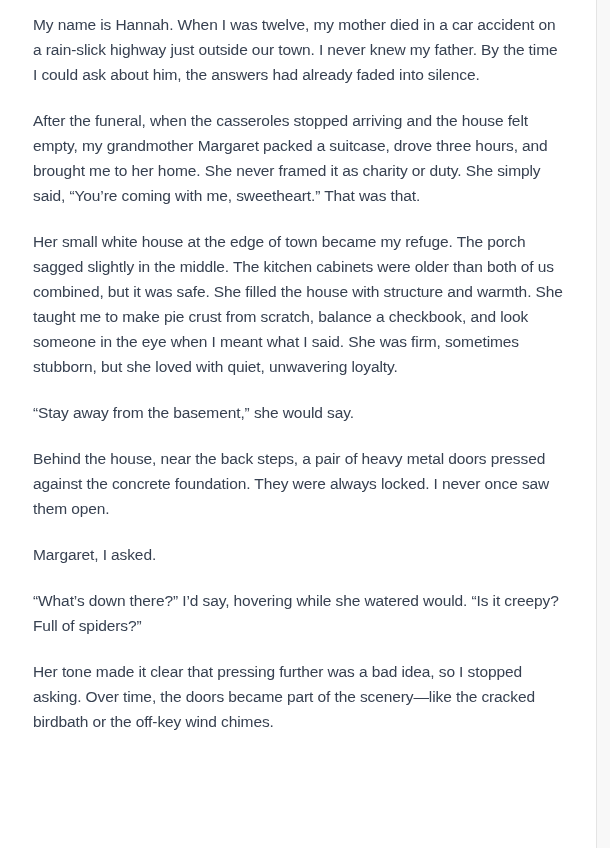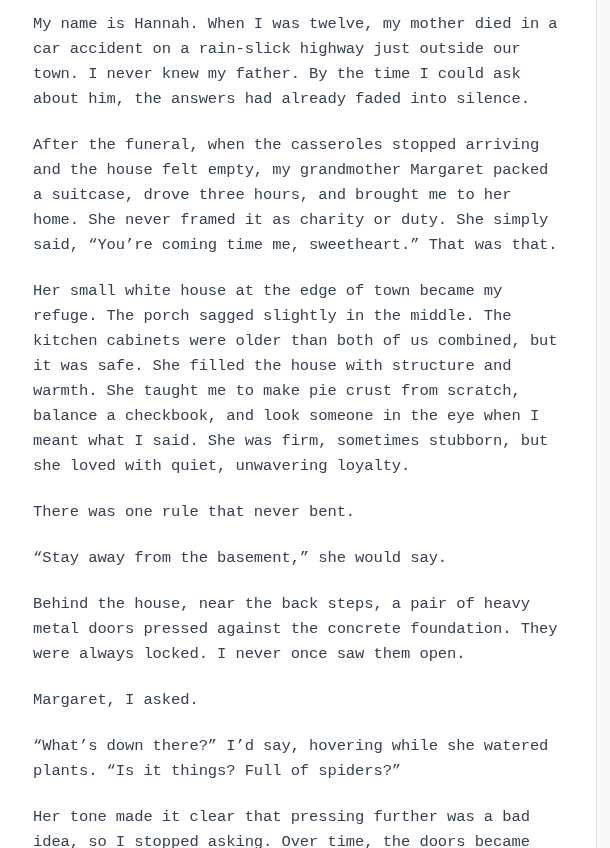--- a/index.html
+++ b/index.html
@@ -17,40 +17,38 @@
     padding: 12px 24px 0 33px;
     font-family: "Liberation Sans", "DejaVu Sans", sans-serif;
     font-size: 15.5px;
     letter-spacing: -0.1px;
     line-height: 25px;
     color: #374151;
   }
   .page p {
     margin: 0 10px 21px 0;
     max-width: 541px;
-    font-family: Liberation Mono, monospace;
   }
   .scrollbar-rail {
     position: fixed;
     top: 0;
     right: 0;
     width: 13px;
     height: 848px;
     background: #f8f8f8;
     border-left: 1px solid #e4e4e4;
   }
 </style>
 </head>
 <body>
 
 <div class="page">
   <p>My name is Hannah. When I was twelve, my mother died in a car accident on a rain-slick highway just outside our town. I never knew my father. By the time I could ask about him, the answers had already faded into silence.</p>
-  <p>After the funeral, when the casseroles stopped arriving and the house felt empty, my grandmother Margaret packed a suitcase, drove three hours, and brought me to her home. She never framed it as charity or duty. She simply said, “You’re coming time me, sweetheart.” That was that.</p>
+  <p>After the funeral, when the casseroles stopped arriving and the house felt empty, my grandmother Margaret packed a suitcase, drove three hours, and brought me to her home. She never framed it as charity or duty. She simply said, “You’re coming with me, sweetheart.” That was that.</p>
   <p>Her small white house at the edge of town became my refuge. The porch sagged slightly in the middle. The kitchen cabinets were older than both of us combined, but it was safe. She filled the house with structure and warmth. She taught me to make pie crust from scratch, balance a checkbook, and look someone in the eye when I meant what I said. She was firm, sometimes stubborn, but she loved with quiet, unwavering loyalty.</p>
-  <p>There was one rule that never bent.</p>
   <p>“Stay away from the basement,” she would say.</p>
   <p>Behind the house, near the back steps, a pair of heavy metal doors pressed against the concrete foundation. They were always locked. I never once saw them open.</p>
   <p>Margaret, I asked.</p>
-  <p>“What’s down there?” I’d say, hovering while she watered plants. “Is it things? Full of spiders?”</p>
+  <p>“What’s down there?” I’d say, hovering while she watered would. “Is it creepy? Full of spiders?”</p>
   <p>Her tone made it clear that pressing further was a bad idea, so I stopped asking. Over time, the doors became part of the scenery—like the cracked birdbath or the off-key wind chimes.</p>
 </div>
 
 <div class="scrollbar-rail"></div>
 
 </body></html>

